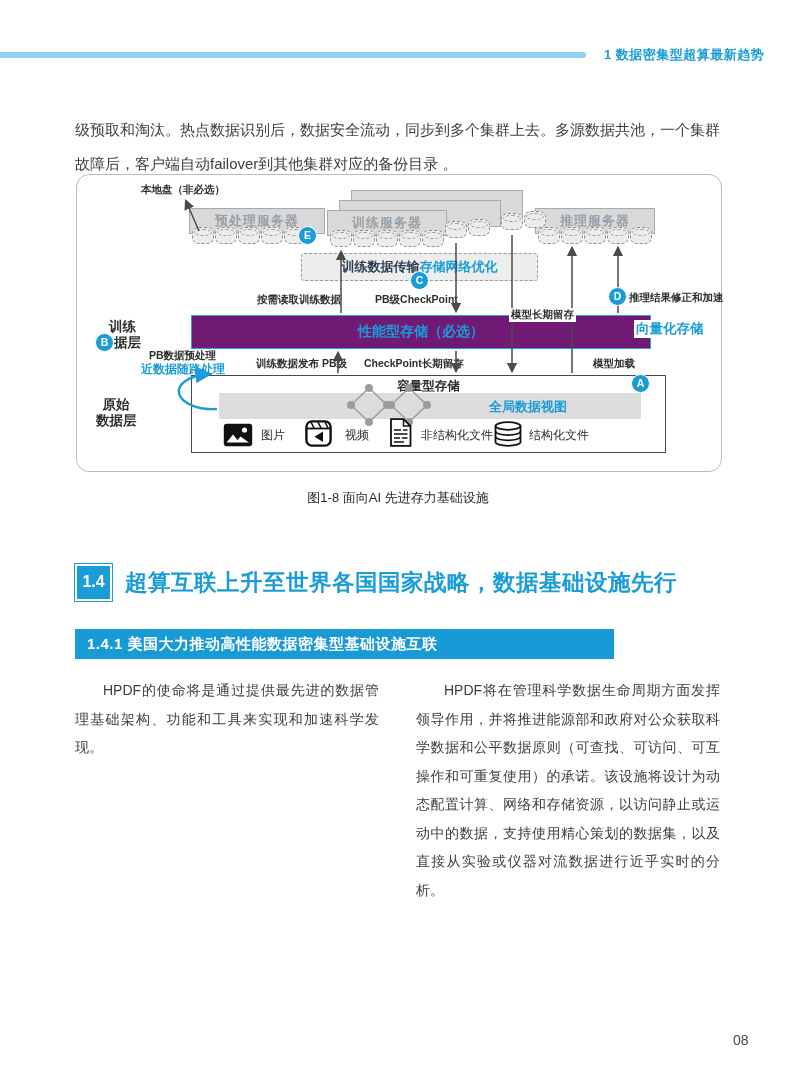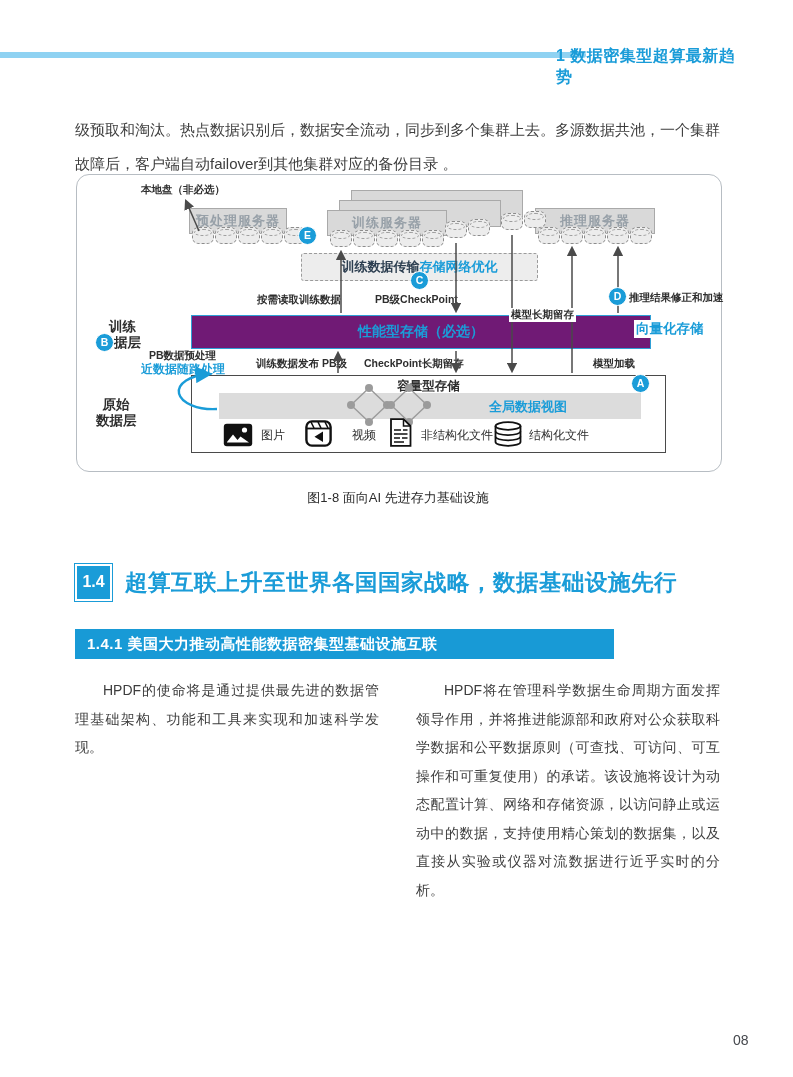--- a/index.html
+++ b/index.html
@@ -1,21 +1,21 @@
 <!DOCTYPE html>
 <html><head>
 <meta charset="utf-8">
 <style>
   html,body{margin:0;padding:0;}
   body{width:793px;height:1077px;position:relative;background:#fff;
        font-family:"Liberation Sans","DejaVu Sans",sans-serif;color:#3d3d3d;overflow:hidden;}
 
   
   .hdr-rule{position:absolute;left:0;top:52px;width:586px;height:6px;background:#8fd2f2;border-radius:0 3px 3px 0;}
-  .hdr-chap{position:absolute;left:556px;top:46px;width:190px;font-weight:bold;font-size:16px;color:#1a9cd8;letter-spacing:.5px;}
+  .hdr-chap{position:absolute;left:604px;top:46px;width:190px;font-weight:bold;font-size:13px;color:#1a9cd8;letter-spacing:.5px;}
 
   
   .intro{position:absolute;left:75px;top:98px;width:645px;font-size:15px;line-height:34px;text-align:justify;color:#3d3d3d;}
 
   
   .diagram{position:absolute;left:76px;top:174px;width:644px;height:296px;border:1.5px solid #b7bdc3;border-radius:13px;background:#fff;}
   .diagram *{box-sizing:border-box;}
   .srv{position:absolute;background:#d9d9d9;border:1px solid #a9a9a9;display:flex;align-items:center;justify-content:center;
        font-size:13px;font-weight:bold;color:#97a0a8;letter-spacing:1px;z-index:1;}
   .disk{position:absolute;width:22px;height:17px;background:#ececec;border:1.2px dashed #8c8c8c;border-radius:7px/6px;z-index:2;}
@@ -67,21 +67,21 @@
 <div class="hdr-rule"></div>
 <div class="hdr-chap">1 数据密集型超算最新趋势</div>
 
 <p class="intro">级预取和淘汰。热点数据识别后，数据安全流动，同步到多个集群上去。多源数据共池，一个集群故障后，客户端自动failover到其他集群对应的备份目录 。</p>
 
 <div class="diagram">
 
   <div class="srv" style="left:274px;top:15px;width:172px;height:27px"></div>
   <div class="srv" style="left:262px;top:25px;width:162px;height:27px"></div>
 
-  <div class="srv" style="left:112px;top:33px;width:98px;height:26px">
+  <div class="srv" style="left:112px;top:33px;width:136px;height:26px">
     <span>预处理服务器</span>
   </div>
   <div class="srv" style="left:250px;top:35px;width:120px;height:26px">
     <span>训练服务器</span>
   </div>
   <div class="srv" style="left:458px;top:33px;width:120px;height:26px">
     <span>推理服务器</span>
   </div>
 
   <div class="disk" style="left:115px;top:52px"></div>
@@ -164,21 +164,21 @@
     <circle cx="21.5" cy="7" r="2.6" fill="#fff"></circle>
   </svg>
   <div class="icnlabel" style="left:184px;top:252px">图片</div>
 
   <svg class="icn" style="left:228px;top:245px" width="27" height="27" viewBox="0 0 27 27">
     <rect x="1.4" y="1.4" width="24.2" height="24.2" rx="5.5" fill="none" stroke="#111" stroke-width="2.4"></rect>
     <line x1="2" y1="8.5" x2="25" y2="8.5" stroke="#111" stroke-width="1.8"></line>
     <path d="M6 2 L9 8 M13 2 L16 8 M20 2 L23 8" stroke="#111" stroke-width="1.6" fill="none"></path>
     <path d="M18 11.5 L18 22 L9.5 16.7 Z" fill="#111"></path>
   </svg>
-  <div class="icnlabel" style="left:275px;top:252px">视频</div>
+  <div class="icnlabel" style="left:268px;top:252px">视频</div>
 
   <svg class="icn" style="left:312px;top:243px" width="23" height="29" viewBox="0 0 23 29">
     <path d="M2 1.2 H14.5 L21.5 8 V27.8 H2 Z" fill="#fff" stroke="#111" stroke-width="1.8"></path>
     <path d="M14.5 1.2 V8 H21.5" fill="none" stroke="#111" stroke-width="1.5"></path>
     <path d="M5 12 H12 M14 12 H18.5 M5 16 H18.5 M5 20 H11 M13 20 H18.5 M5 24 H15" stroke="#111" stroke-width="1.5"></path>
   </svg>
   <div class="icnlabel" style="left:344px;top:252px">非结构化文件</div>
 
   <svg class="icn" style="left:416px;top:246px" width="30" height="26" viewBox="0 0 30 26">
     <ellipse cx="15" cy="5" rx="12.5" ry="3.8" fill="none" stroke="#111" stroke-width="1.8"></ellipse>

